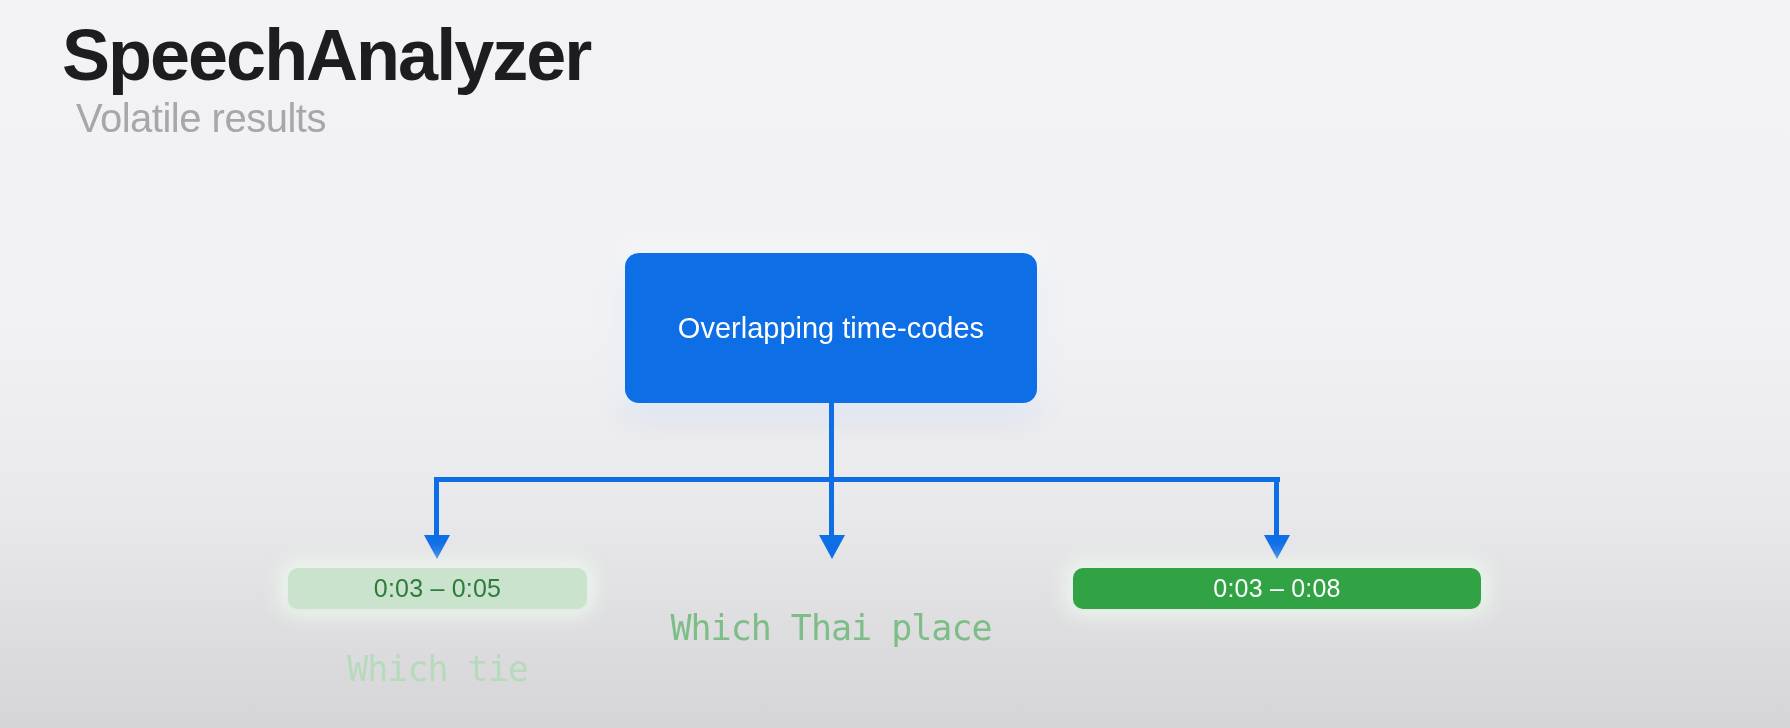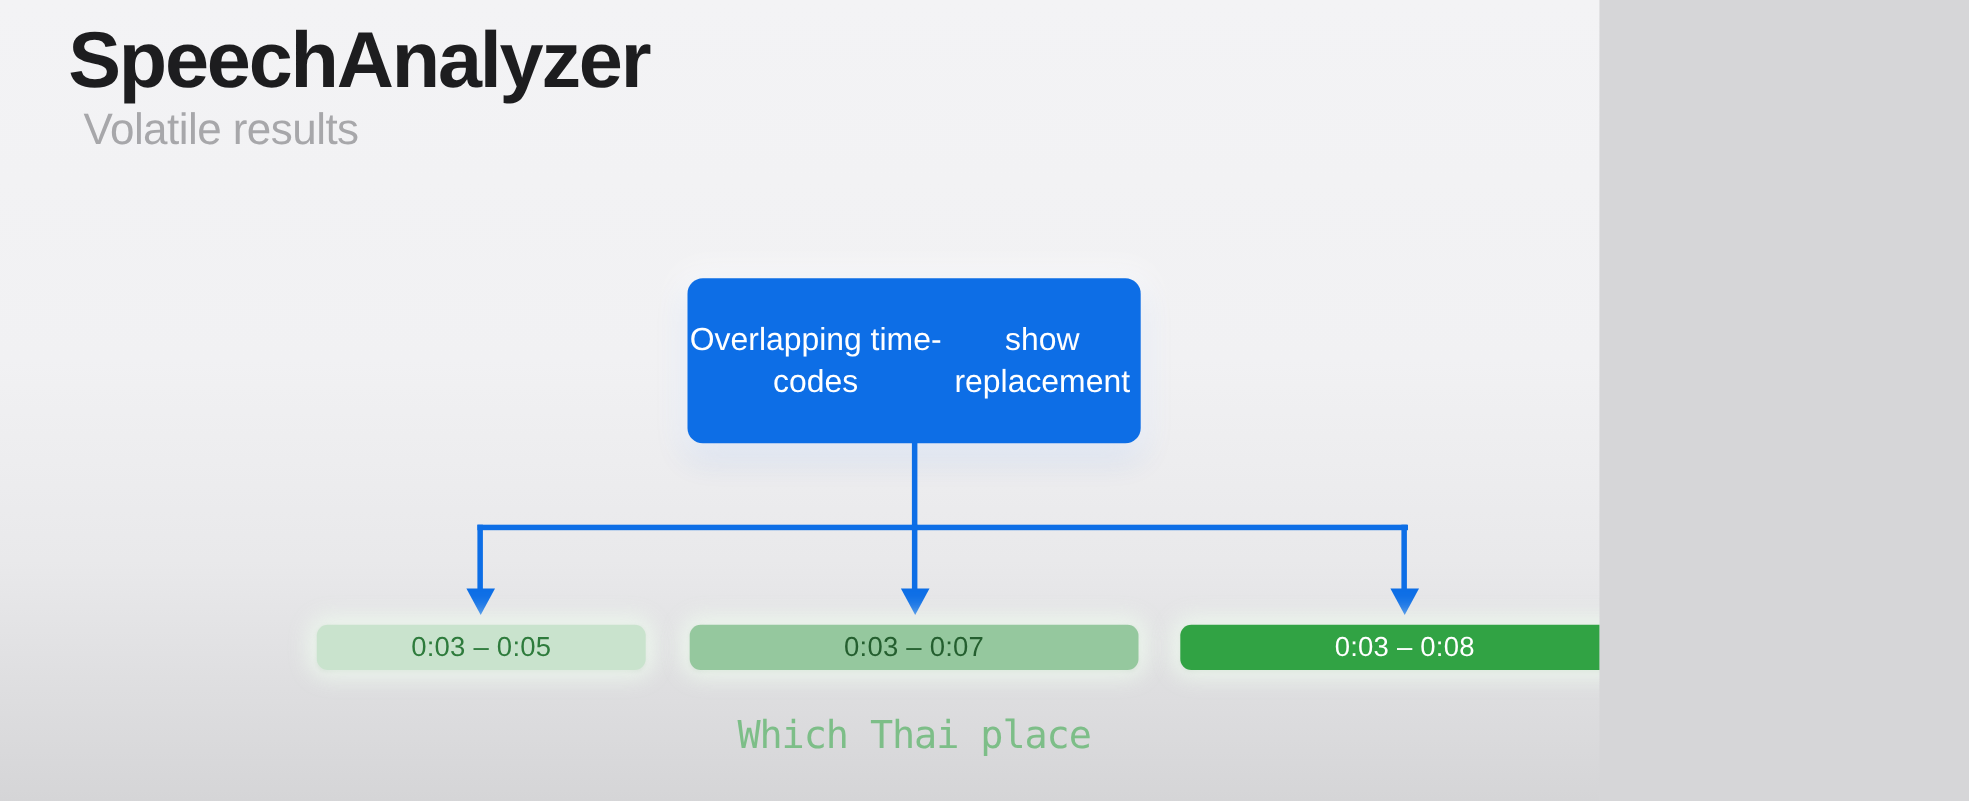--- a/index.html
+++ b/index.html
@@ -1,19 +1,19 @@
 <!DOCTYPE html>
 <html style="--accent: #0d6ee6;"><head>
 <meta charset="utf-8">
 <style>
   * { margin: 0; padding: 0; box-sizing: border-box; }
   html, body { background: #d6d6d8; }
   .stage {
     position: relative;
-    width: 1454px;
+    width: 1790px;
     height: 728px;
     overflow: hidden;
     background: linear-gradient(180deg, #f3f3f5 0%, #f1f1f3 45%, #e9e9eb 70%, #dedee0 86%, #d5d5d7 100%);
     font-family: "Liberation Sans", sans-serif;
     padding-left: 28px;
   }
 
   
   .page-title {
     position: absolute;
@@ -105,42 +105,39 @@
 </head>
 <body>
 
 <div class="stage">
 
   <h1 class="page-title" style="color: rgb(29, 29, 31);">SpeechAnalyzer</h1>
   <h2 class="page-subtitle" style="color: rgb(167, 167, 170);">Volatile results</h2>
 
   <div class="callout">
     <span>Overlapping time-codes</span>
-    <span>show replacement</span>
   </div>
 
   <div class="line stem-center"></div>
   <div class="line line-horizontal"></div>
   <div class="line drop drop-left"></div>
   <div class="line drop drop-center"></div>
   <div class="line drop drop-right"></div>
   <div class="arrowhead head-left"></div>
   <div class="arrowhead head-center"></div>
   <div class="arrowhead head-right"></div>
 
   <div class="result result-1">
     <div class="timebox" style="background-color: rgb(201, 227, 205);">
       <span style="color: rgb(46, 123, 60);">0:03 – 0:05</span>
     </div>
+    <div class="transcript" style="color: rgb(183, 218, 188);">Which tie</div>
   </div>
 
   <div class="result result-2">
-    <div class="timebox" style="background-color: rgb(149, 200, 158);">
-      <span style="color: rgb(36, 95, 47);">0:03 – 0:07</span>
-    </div>
     <div class="transcript" style="color: rgb(125, 190, 136);">Which Thai place</div>
   </div>
 
   <div class="result result-3">
     <div class="timebox" style="background-color: rgb(49, 163, 68);">
       <span style="color: rgb(255, 255, 255);">0:03 – 0:08</span>
     </div>
   </div>
 
 </div>

